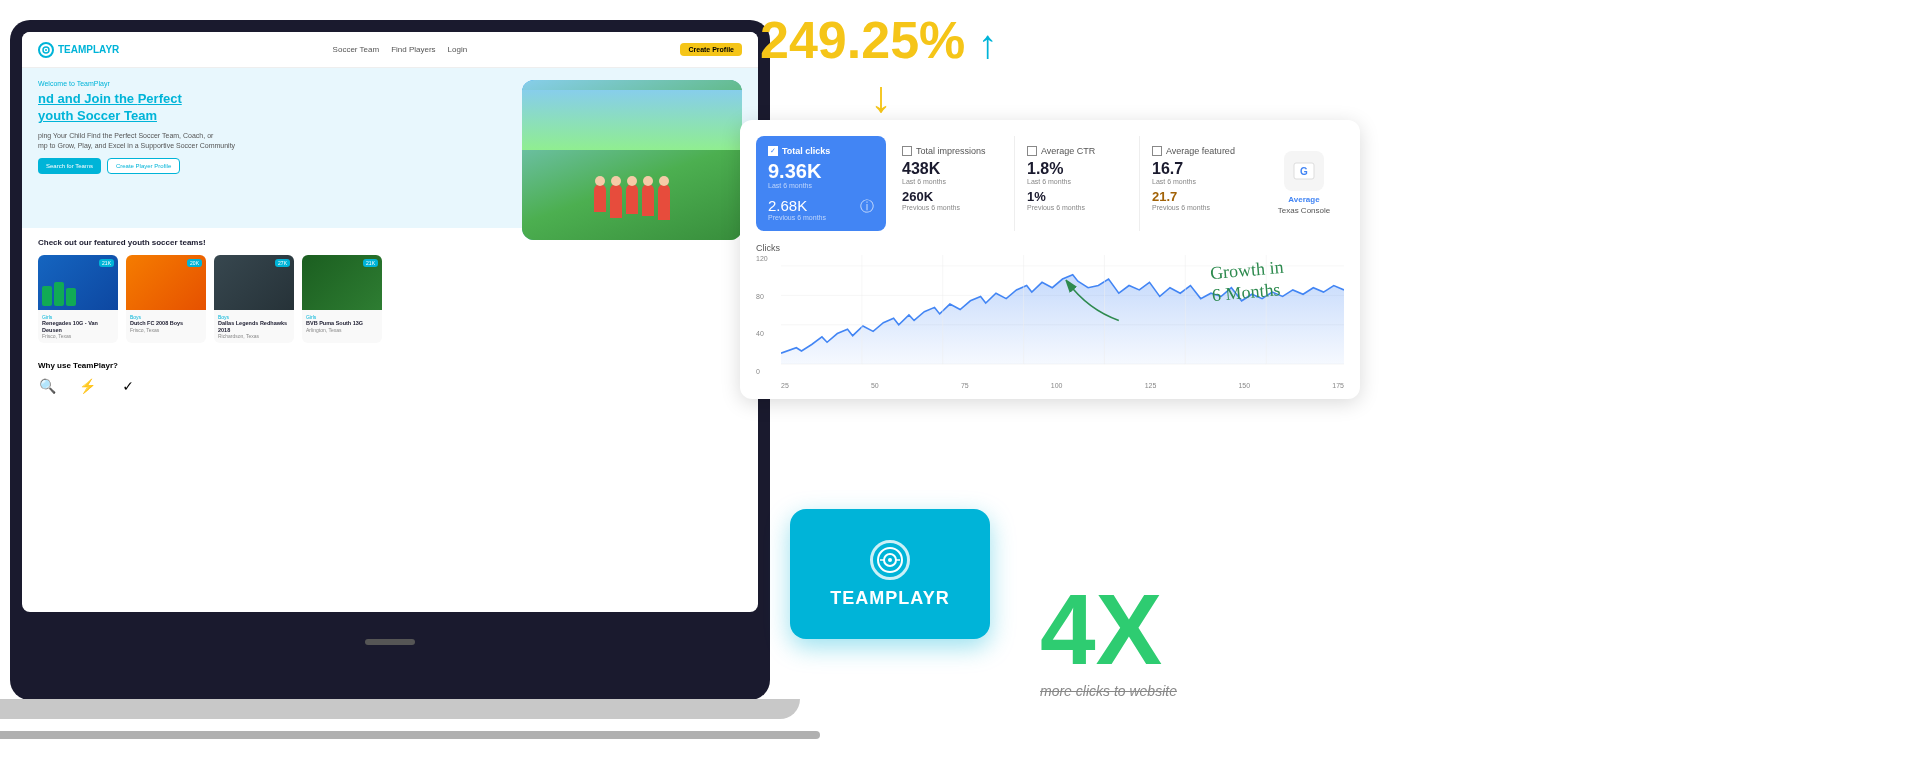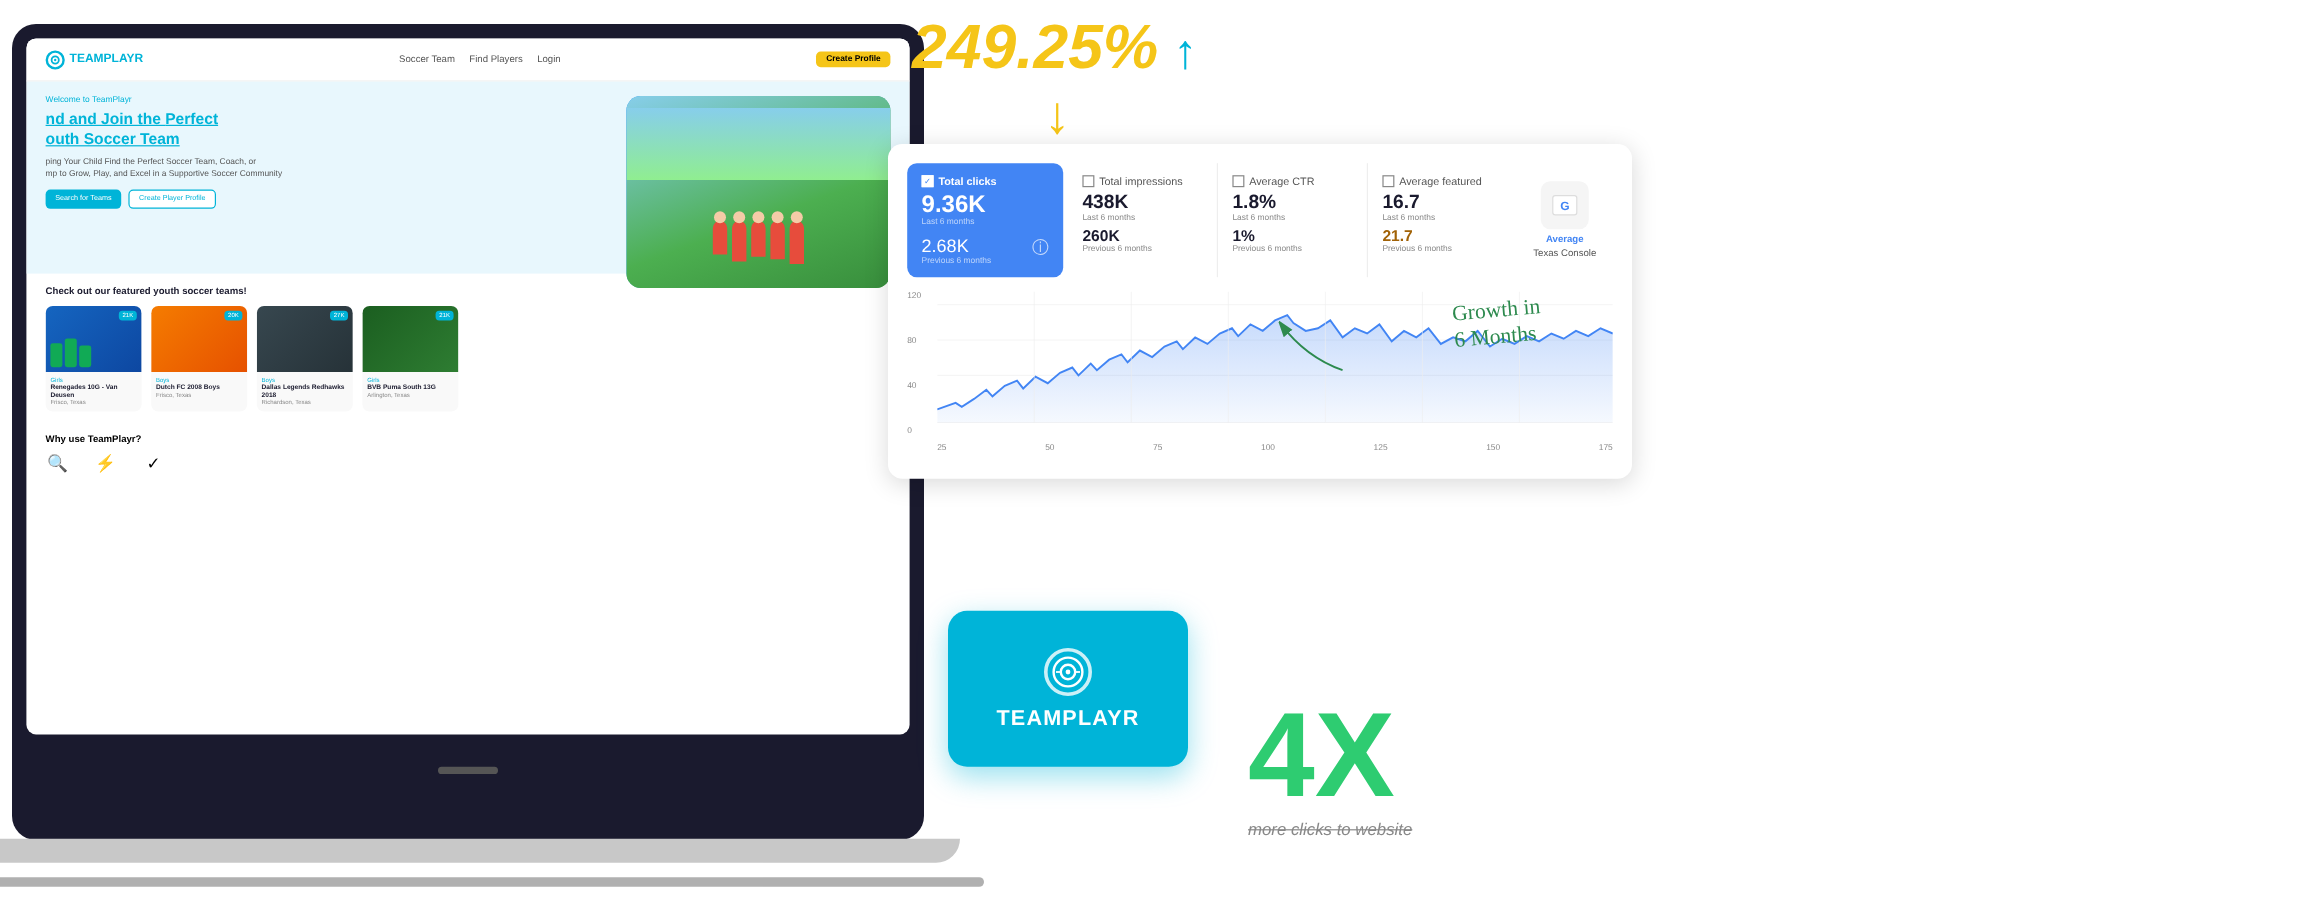--- a/index.html
+++ b/index.html
@@ -542,21 +542,21 @@
         <button class="nav-btn">Create Profile</button>
       </div>
 
       <div class="website-hero">
         <div class="hero-left">
           <div class="hero-welcome">
             <span>Welcome to TeamPlayr</span>
           </div>
           <div class="hero-title">
             <span>nd and Join the </span><span style="text-decoration:underline;color:#00b4d8;">Perfect</span><br>
-            <span>outh Soccer Team</span>
+            <span>youth Soccer Team</span>
           </div>
           <div class="hero-subtitle">
             ping Your Child Find the Perfect Soccer Team, Coach, or<br>mp to Grow, Play, and Excel in a Supportive Soccer Community
           </div>
           <div class="hero-buttons">
             <button class="hero-btn-primary">Search for Teams</button>
             <button class="hero-btn-secondary">Create Player Profile</button>
           </div>
         </div>
         <div class="hero-image">
@@ -644,21 +644,21 @@
       <div style="width:50px;height:6px;background:#555;border-radius:3px;"></div>
     </div>
   </div>
   <div class="laptop-base"></div>
   <div class="laptop-base-bottom"></div>
 </div>
 
 <div class="right-side">
 
   <div style="position:absolute;top:10px;left:60px;">
-    <span style="font-size:52px;font-weight:900;color:#f5c518;font-style:italic;">249.25%</span>
+    <span style="font-size:52px;font-weight:900;color:#f5c518;">249.25%</span>
     <span style="font-size:40px;font-weight:900;color:#00b4d8;margin-left:8px;">↑</span>
   </div>
   <div style="position:absolute;top:72px;left:170px;color:#f5c518;font-size:44px;font-weight:bold;">↓</div>
 
   <div class="gsc-panel">
 
     <div class="gsc-metrics">
 
       <div class="gsc-metric" style="background:#4285f4;border-radius:8px;color:white;margin-right:4px;min-width:130px;">
         <div class="gsc-metric-header">
@@ -719,20 +719,21 @@
         </div>
         <div style="font-size:8px;color:#555;text-align:center;line-height:1.3;">
           <span style="color:#4285f4;font-weight:bold;">Average</span><br>
           <span>Texas Console</span>
         </div>
       </div>
 
     </div>
 
     <div class="gsc-chart">
+      <div class="clicks-label">Clicks</div>
       <div class="chart-area">
         <div class="chart-y-labels">
           <span>120</span>
           <span>80</span>
           <span>40</span>
           <span>0</span>
         </div>
         <svg class="chart-svg" viewBox="0 0 550 110" preserveAspectRatio="none">
 
           <line x1="0" y1="10" x2="550" y2="10" stroke="#eee" stroke-width="0.5"></line>

